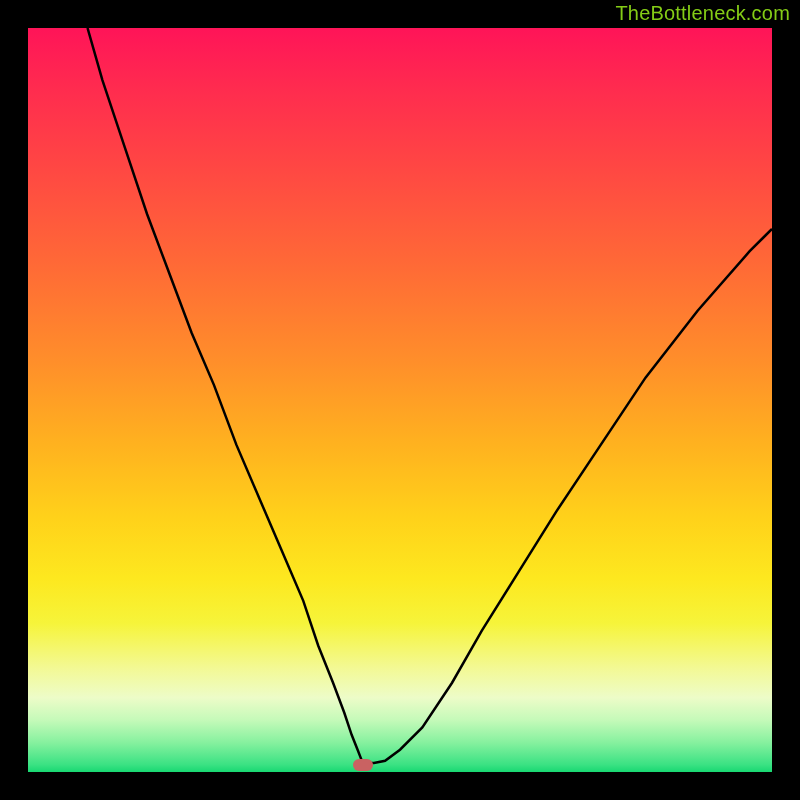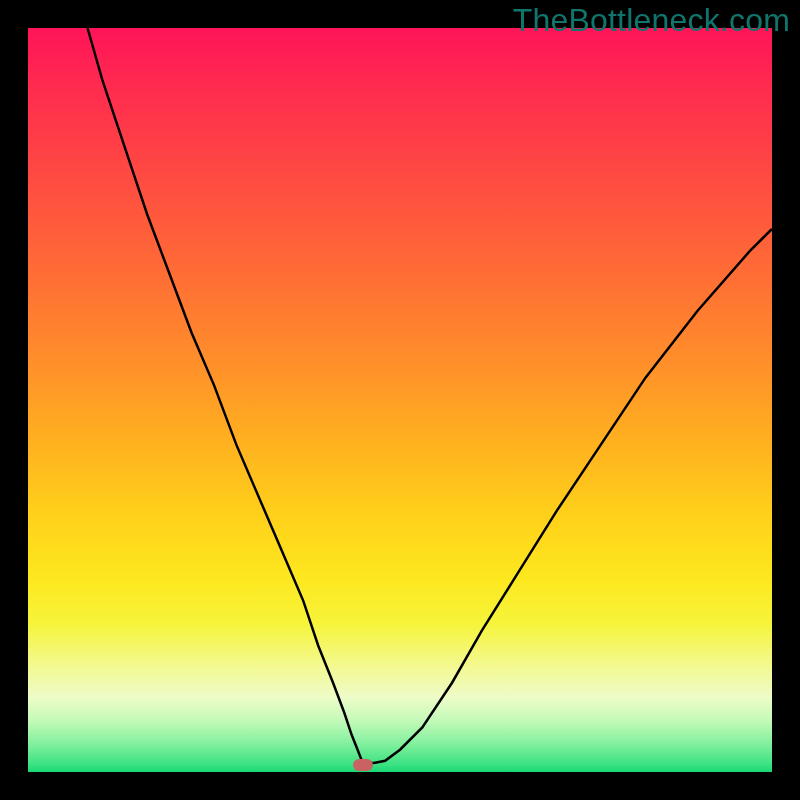--- a/index.html
+++ b/index.html
@@ -14,22 +14,22 @@
   .frame {
     position: relative;
     width: 800px;
     height: 800px;
     background: #000;
   }
   .watermark {
     position: absolute;
     top: 2px;
     right: 10px;
-    color: #0f766e;
-    font-size: 32px;
+    color: #84cc16;
+    font-size: 20px;
     font-weight: 500;
     letter-spacing: 0.2px;
     z-index: 5;
   }
   .plot-area {
     position: absolute;
     left: 28px;
     top: 28px;
     width: 744px;
     height: 744px;

